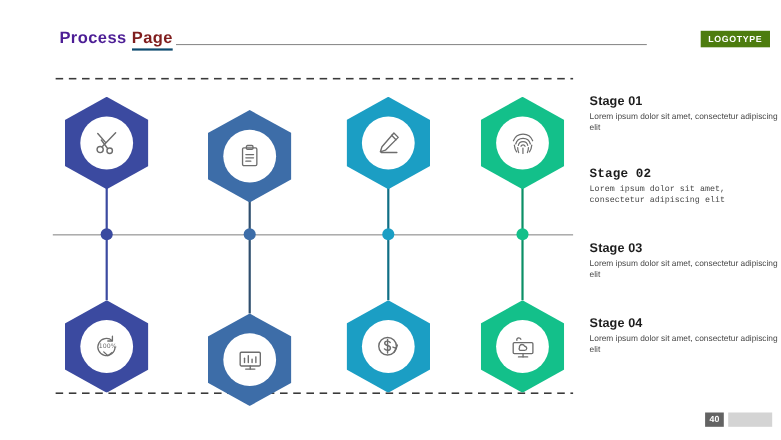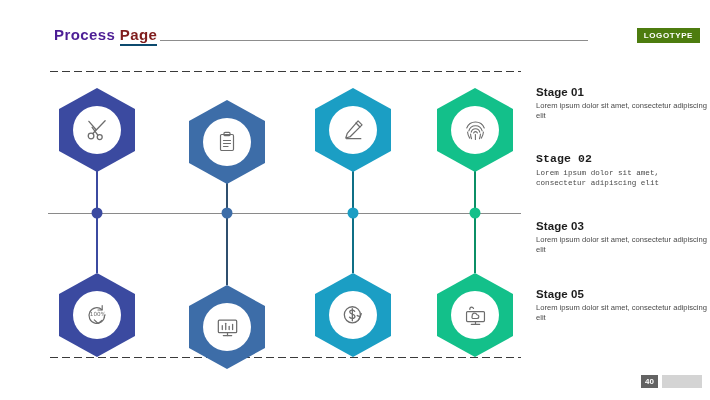--- a/index.html
+++ b/index.html
@@ -257,21 +257,21 @@
     </div>
     <div class="stage" style="top:152px;font-family:Liberation Mono, monospace;">
       <p class="stage-title">Stage 02</p>
       <p class="stage-desc">Lorem ipsum dolor sit amet, consectetur adipiscing elit</p>
     </div>
     <div class="stage" style="top:220px;">
       <p class="stage-title">Stage 03</p>
       <p class="stage-desc">Lorem ipsum dolor sit amet, consectetur adipiscing elit</p>
     </div>
     <div class="stage" style="top:288px;">
-      <p class="stage-title">Stage 05</p>
+      <p class="stage-title">Stage 04</p>
       <p class="stage-desc">Lorem ipsum dolor sit amet, consectetur adipiscing elit</p>
     </div>
   </div>
 
   <div id="pagenum">40</div>
   <div id="footbar"></div>
 
 </div>
 
 </body></html>

